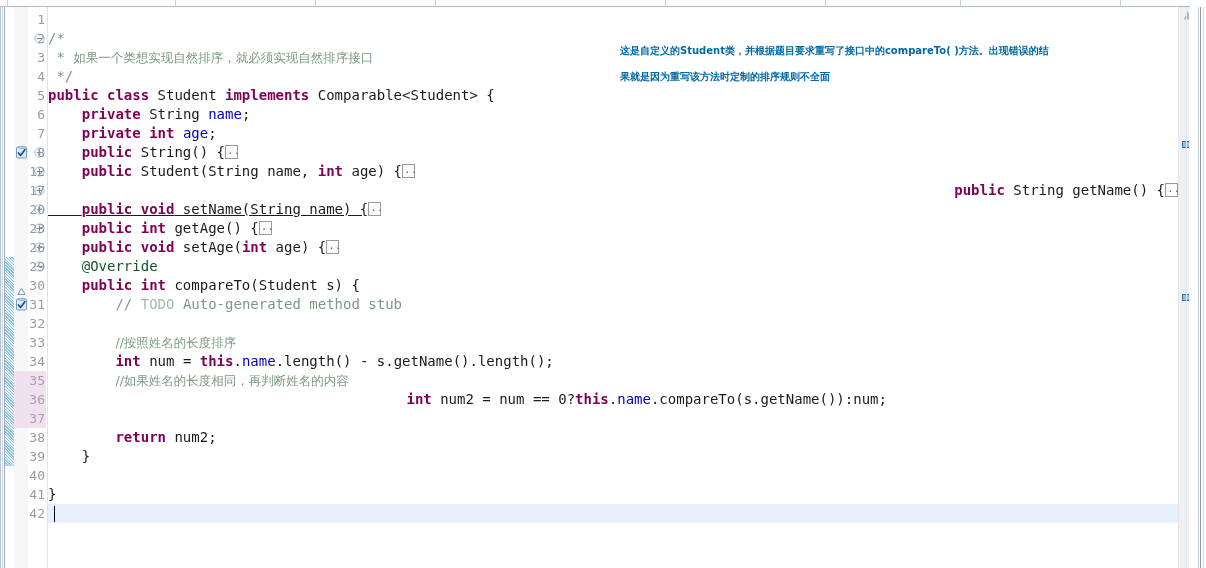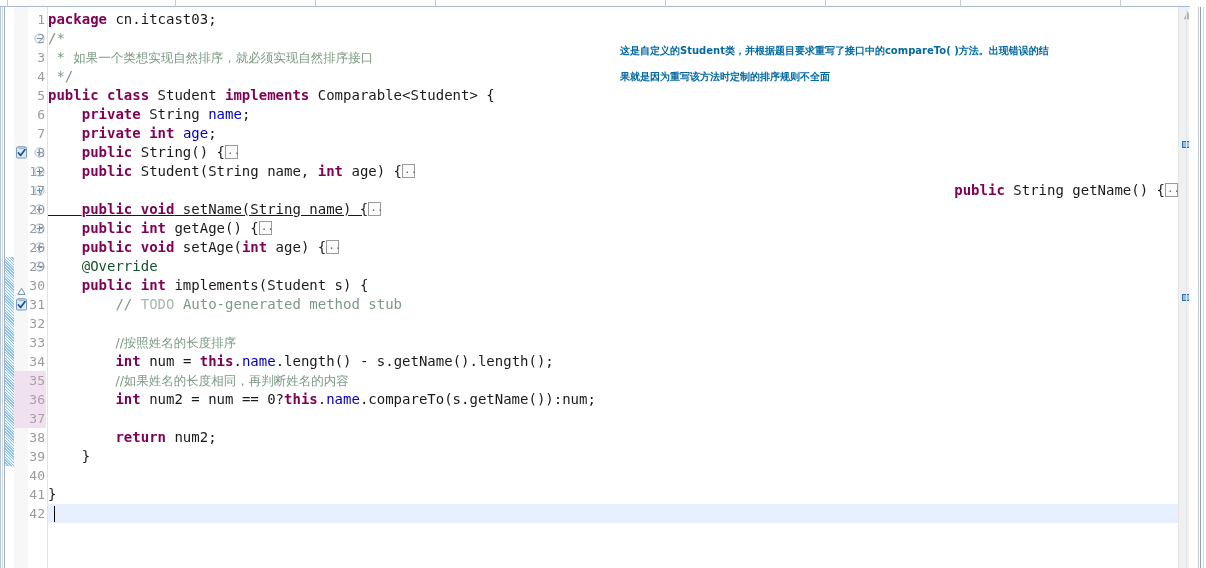--- a/index.html
+++ b/index.html
@@ -250,41 +250,40 @@
           <rect x="3.5" y="0.5" width="6" height="2" rx="0.8" fill="#b7c9da" stroke="#7d9cbb" stroke-width="0.6"></rect>
           <path d="M3.5 7 L5.6 9.4 L10 3.6" fill="none" stroke="#1b4f8f" stroke-width="1.7" stroke-linecap="round" stroke-linejoin="round"></path>
         </svg>
       </div>
       <div class="gtri" style="top: 281px;"><svg width="9" height="9" viewBox="0 0 9 9">
           <path d="M4.5 1.4 L8.1 7.4 L0.9 7.4 Z" fill="#ffffff" stroke="#6b8fb3" stroke-width="1"></path>
         </svg></div>
     </div>
 
   <div class="codearea" id="codearea">
-      <div class="cline" style="top: 3px;"><span class="kw">package</span><span class="plain"> cn.itcast03;</span></div>
       <div class="cline" style="top: 22px;"><span class="cmt">/*</span></div>
       <div class="cline" style="top: 41px;"><span class="cmt"> * </span><span class="cmt cjk">如果一个类想实现自然排序，就必须实现自然排序接口</span></div>
       <div class="cline" style="top: 60px;"><span class="cmt"> */</span></div>
       <div class="cline" style="top: 79px;"><span class="kw">public class</span><span class="plain"> Student </span><span class="kw">implements</span><span class="plain"> Comparable&lt;Student&gt; {</span></div>
       <div class="cline" style="top: 98px;"><span class="plain">    </span><span class="kw">private</span><span class="plain"> String </span><span class="fld">name</span><span class="plain">;</span></div>
       <div class="cline" style="top: 117px;"><span class="plain">    </span><span class="kw">private int</span><span class="plain"> </span><span class="fld">age</span><span class="plain">;</span></div>
       <div class="cline" style="top: 136px;"><span class="plain">    </span><span class="kw">public</span><span class="plain"> String() {</span><span class="foldbox"></span></div>
       <div class="cline" style="top: 155px;"><span class="plain">    </span><span class="kw">public</span><span class="plain"> Student(String name, </span><span class="kw">int</span><span class="plain"> age) {</span><span class="foldbox"></span></div>
       <div class="cline" style="top: 174px; text-align: right;"><span class="plain">    </span><span class="kw">public</span><span class="plain"> String getName() {</span><span class="foldbox"></span></div>
       <div class="cline" style="top: 193px; text-decoration: underline;"><span class="plain">    </span><span class="kw">public void</span><span class="plain"> setName(String name) {</span><span class="foldbox"></span></div>
       <div class="cline" style="top: 212px;"><span class="plain">    </span><span class="kw">public int</span><span class="plain"> getAge() {</span><span class="foldbox"></span></div>
       <div class="cline" style="top: 231px;"><span class="plain">    </span><span class="kw">public void</span><span class="plain"> setAge(</span><span class="kw">int</span><span class="plain"> age) {</span><span class="foldbox"></span></div>
       <div class="cline" style="top: 250px;"><span class="plain">    </span><span class="ann">@Override</span></div>
-      <div class="cline" style="top: 269px;"><span class="plain">    </span><span class="kw">public int</span><span class="plain"> implements(Student s) {</span></div>
+      <div class="cline" style="top: 269px;"><span class="plain">    </span><span class="kw">public int</span><span class="plain"> compareTo(Student s) {</span></div>
       <div class="cline" style="top: 288px;"><span class="plain">        </span><span class="cmt">// </span><span class="todo">TODO</span><span class="cmt"> Auto-generated method stub</span></div>
       <div class="cline" style="top: 307px;"></div>
       <div class="cline" style="top: 326px;"><span class="plain">        </span><span class="cmt cjk">//按照姓名的长度排序</span></div>
       <div class="cline" style="top: 345px;"><span class="plain">        </span><span class="kw">int</span><span class="plain"> num = </span><span class="kw">this</span><span class="plain">.</span><span class="fld">name</span><span class="plain">.length() - s.getName().length();</span></div>
       <div class="cline" style="top: 364px;"><span class="plain">        </span><span class="cmt cjk">//如果姓名的长度相同，再判断姓名的内容</span></div>
-      <div class="cline" style="top: 383px;"><span class="plain">        </span><span class="kw">int</span><span class="plain"> num2 = num == 0?</span><span class="kw">this</span><span class="plain">.</span><span class="fld">name</span><span class="plain">.compareTo(s.getName()):num;</span></div>
+      <div class="cline" style="top: 383px; text-align: center;"><span class="plain">        </span><span class="kw">int</span><span class="plain"> num2 = num == 0?</span><span class="kw">this</span><span class="plain">.</span><span class="fld">name</span><span class="plain">.compareTo(s.getName()):num;</span></div>
       <div class="cline" style="top: 402px;"></div>
       <div class="cline" style="top: 421px;"><span class="plain">        </span><span class="kw">return</span><span class="plain"> num2;</span></div>
       <div class="cline" style="top: 440px;"><span class="plain">    }</span></div>
       <div class="cline" style="top: 459px;"></div>
       <div class="cline" style="top: 478px;"><span class="plain">}</span></div>
       <div class="curline" style="top: 497px;"></div>
       <div class="cline" style="top: 497px;"></div>
       <div class="caret" style="top: 499px; left: 6px;"></div>
     </div>
 

